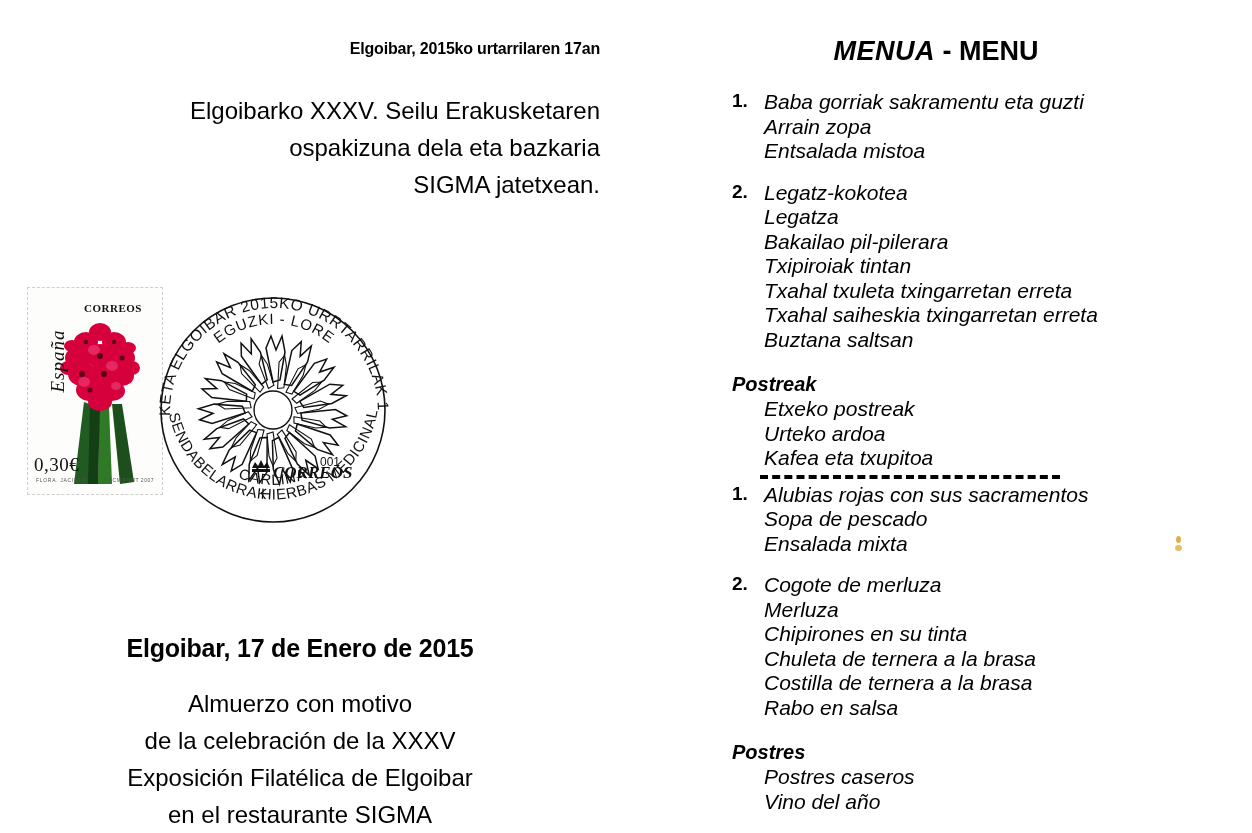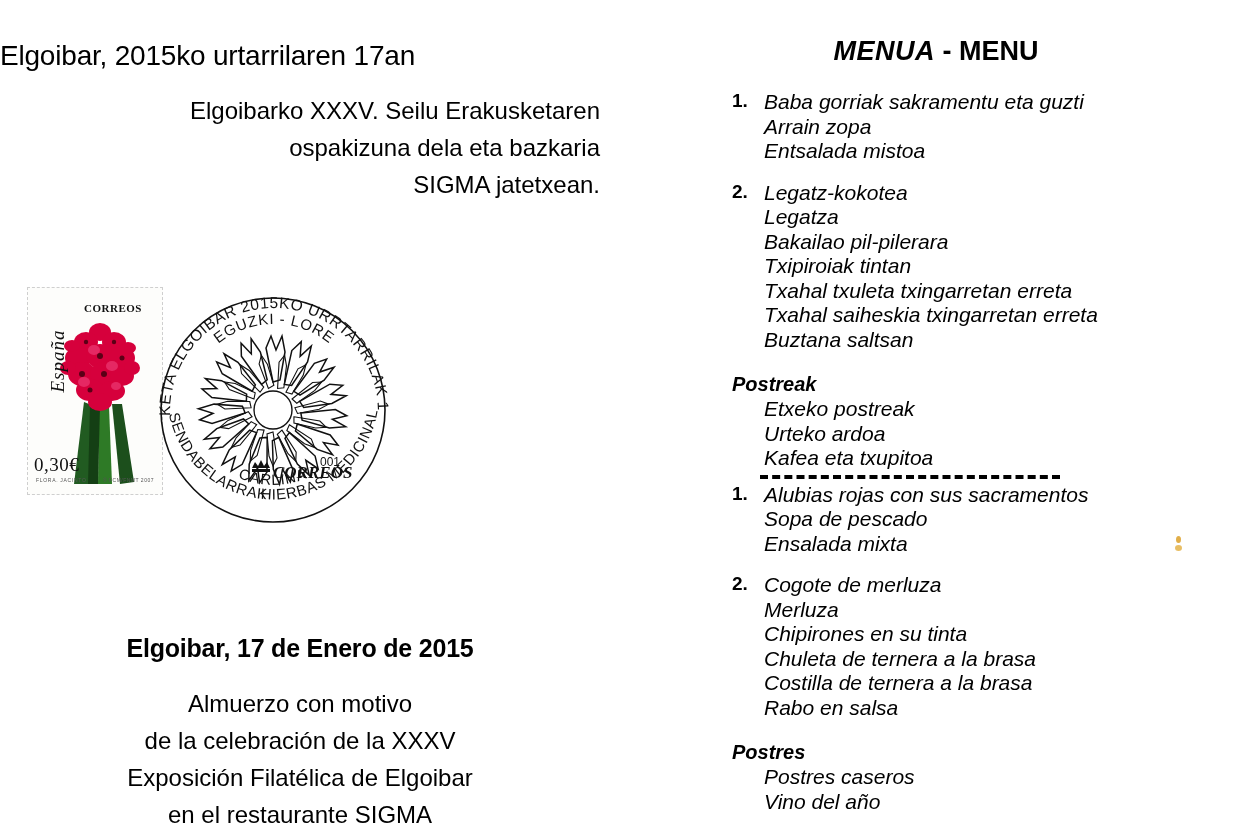--- a/index.html
+++ b/index.html
@@ -11,22 +11,22 @@
     overflow:hidden;
     position:relative;
   }
   .page{position:absolute;inset:0;}
 
   
   .left-col{position:absolute;left:0;top:0;width:620px;height:833px;}
 
   .eu-heading{
     position:absolute;left:0;top:40px;width:600px;
-    text-align:left;
-    font-size:28px;font-weight:normal;letter-spacing:-0.2px;
+    text-align:right;
+    font-size:16px;font-weight:bold;letter-spacing:-0.2px;
   }
   .eu-body{
     position:absolute;left:0;top:92px;width:600px;
     text-align:right;font-size:24px;line-height:37px;font-weight:400;
   }
   .es-heading{
     position:absolute;left:0;top:634px;width:600px;
     text-align:center;font-size:25px;font-weight:bold;letter-spacing:-0.2px;
   }
   .es-body{

